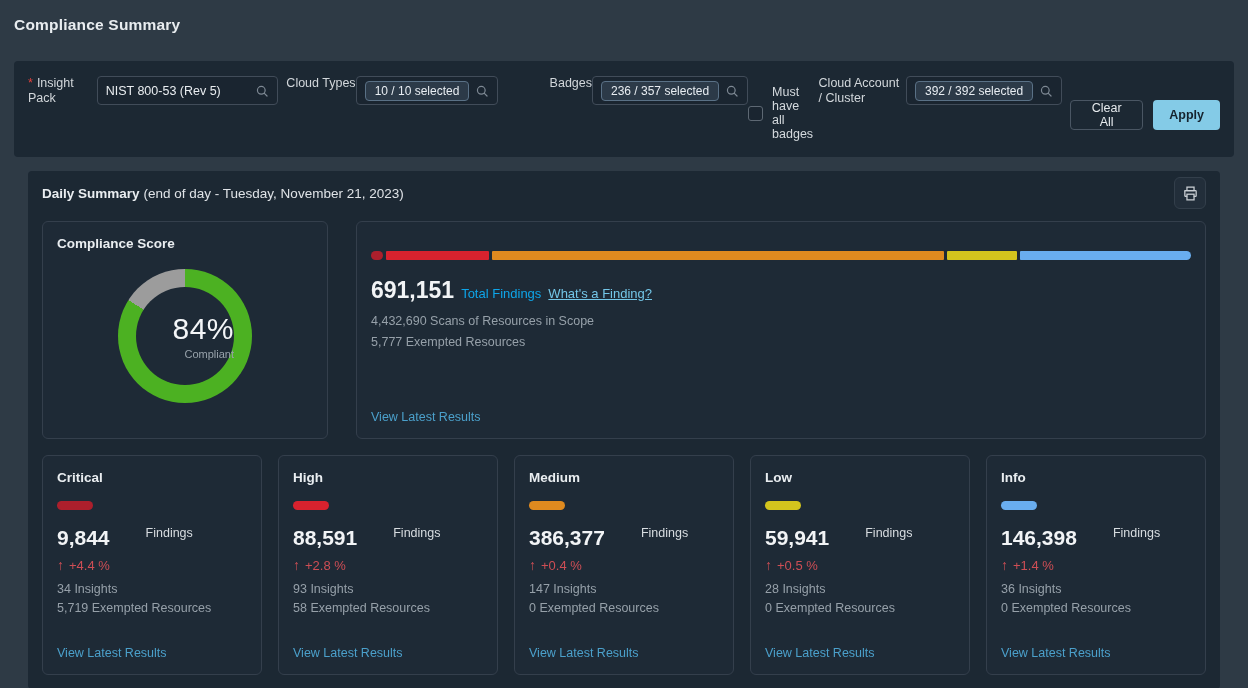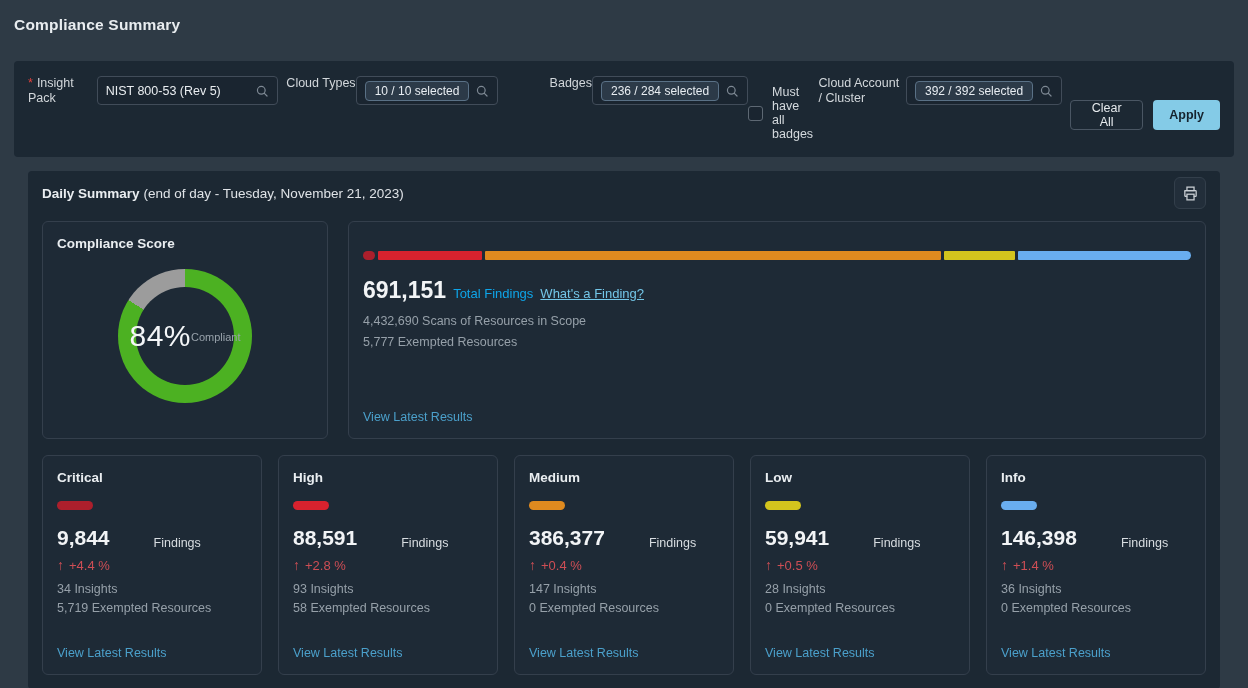--- a/index.html
+++ b/index.html
@@ -58,35 +58,35 @@
   .daily-header { display:flex; align-items:center; height:32px; }
   .daily-title { font-size:13.5px; color:#e9edf0; }
   .daily-title b { font-weight:bold; }
   .daily-title .suffix { font-weight:normal; color:#dfe3e7; margin-left:4px; }
   .print-btn {
     margin-left:auto; width:32px; height:32px; border-radius:6px;
     border:1px solid #333f4b; background:#222e3a; display:flex;
     align-items:center; justify-content:center; cursor:pointer;
   }
 
-  .row1 { display:flex; gap:20px; margin-top:12px; }
+  .row1 { display:flex; gap:28px; margin-top:12px; }
   .card {
     background:#1e2a36; border:1px solid #343f4c; border-radius:6px;
     position:relative; padding:14px;
   }
   .card-title { font-size:13.5px; font-weight:bold; color:#e9edf0; }
 
   .score-card { width:286px; height:218px; flex:0 0 auto; }
   .donut {
     width:134px; height:134px; border-radius:50%; margin:18px auto 0;
     display:flex; align-items:center; justify-content:center;
   }
   .donut-hole {
     width:98px; height:98px; border-radius:50%; background:#1e2a36;
-    display:flex; flex-direction:row; align-items:center; justify-content:center;
+    display:flex; flex-direction:column; align-items:flex-end; justify-content:center;
   }
   .donut-pct { font-size:30px; color:#f4f6f8; letter-spacing:.5px; }
   .donut-cap { font-size:11px; color:#98a2ab; margin-top:2px; }
 
   .overall-card { flex:1; height:218px; }
   .stackbar { display:flex; gap:3px; height:9px; margin-top:15px; }
   .seg { height:9px; border-radius:1px; }
   .seg:first-child { border-radius:5px; }
   .seg:last-child { border-radius:1px 5px 5px 1px; }
   .total-row { margin-top:17px; display:flex; align-items:baseline; gap:7px; }
@@ -95,21 +95,21 @@
   .link { color:var(--c-link); font-size:12.5px; text-decoration:none; cursor:pointer; }
   .whats-link { color:var(--c-whats_link); font-size:13px; text-decoration:underline; cursor:pointer; }
   .gray-line { font-size:12.5px; color:#96a0a9; margin-top:9px; line-height:16px; }
   .gray-line + .gray-line { margin-top:5px; }
   .card-bottom-link { position:absolute; left:14px; bottom:14px; }
 
   
   .sev-row { display:flex; gap:16px; margin-top:16px; }
   .sev-card { flex:1; height:220px; }
   .pill { width:36px; height:9px; border-radius:5px; margin-top:16px; }
-  .sev-num-row { margin-top:16px; display:flex; align-items:flex-end; gap:14px; }
+  .sev-num-row { margin-top:16px; display:flex; align-items:flex-start; gap:6px; }
   .sev-num { font-size:21px; font-weight:bold; color:#f2f4f6; }
   .sev-num-lbl { font-size:12.5px; color:#d8dde1;margin-left:30px; }
   .trend { margin-top:7px; font-size:13px; color:var(--c-trend_red); display:flex; align-items:center; gap:5px; }
   .trend-arrow { font-size:14px; }
   .sev-gray { font-size:12.5px; color:#96a0a9; margin-top:9px; }
   .sev-gray + .sev-gray { margin-top:5px; }
 </style>
 </head>
 <body>
 
@@ -136,21 +136,21 @@
           <svg class="mag" width="14" height="14" viewBox="0 0 20 20">
               <circle cx="9" cy="9" r="5.5" fill="none" stroke="#7e8994" stroke-width="1.7"></circle>
               <line x1="13.4" y1="13.4" x2="17.2" y2="17.2" stroke="#7e8994" stroke-width="1.7" stroke-linecap="round"></line>
             </svg>
         </div>
       </div>
 
       <div class="fgroup fg-badges">
         <div class="flabel">Badges</div>
         <div class="fld">
-          <span class="chip">236 / 284 selected</span>
+          <span class="chip">236 / 357 selected</span>
           <svg class="mag" width="14" height="14" viewBox="0 0 20 20">
               <circle cx="9" cy="9" r="5.5" fill="none" stroke="#7e8994" stroke-width="1.7"></circle>
               <line x1="13.4" y1="13.4" x2="17.2" y2="17.2" stroke="#7e8994" stroke-width="1.7" stroke-linecap="round"></line>
             </svg>
         </div>
         <div class="check-row">
           <span class="checkbox"></span>
           <span class="check-label">Must have all badges</span>
         </div>
       </div>

